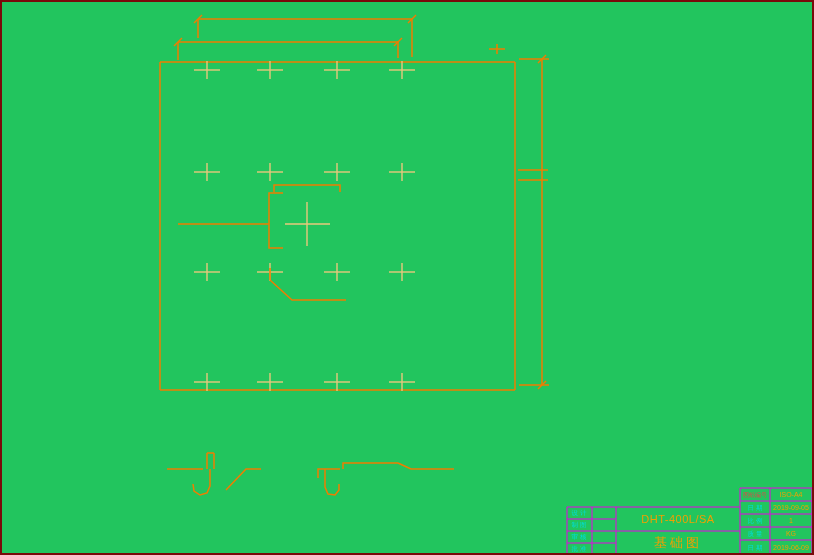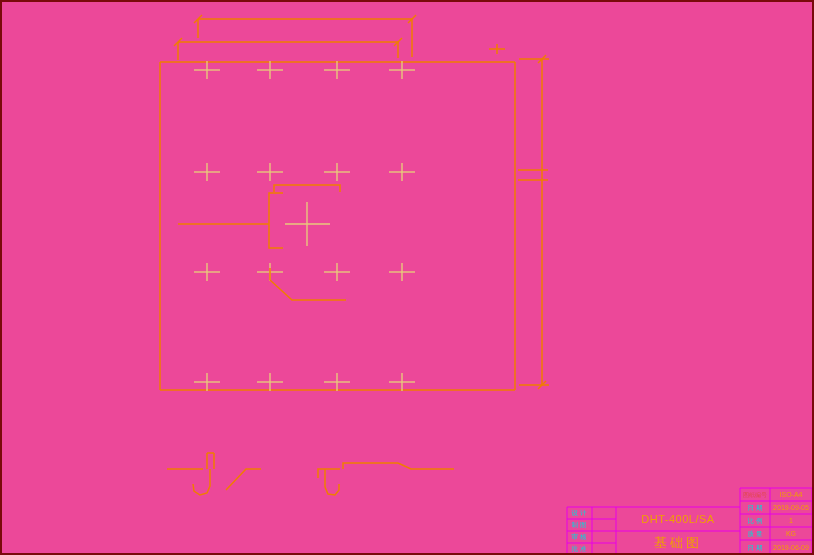--- a/index.html
+++ b/index.html
@@ -1,17 +1,17 @@
 <!DOCTYPE html>
 <html><head>
 <meta charset="utf-8">
 <style>
   html,body{margin:0;padding:0;background:#000;}
   .screen{
-    width:814px;height:555px;background:#ec4899;
+    width:814px;height:555px;background:#22c55e;
     border:2px solid #7a0a0a;box-sizing:border-box;
     position:relative;overflow:hidden;
     font-family:"Liberation Sans","DejaVu Sans",sans-serif;
   }
   svg{position:absolute;left:0;top:0;}
   
   .o  line,.o polyline,.o path{stroke:#f07d00;stroke-width:1.5;fill:none;}
   .t  line,.t polyline,.t use {stroke:#e9c87c;stroke-width:1.4;fill:none;}
   .m  line,.m rect{stroke:#e800e8;stroke-width:1;fill:none;}
   text{font-family:"Liberation Sans","DejaVu Sans",sans-serif;dominant-baseline:middle;}

